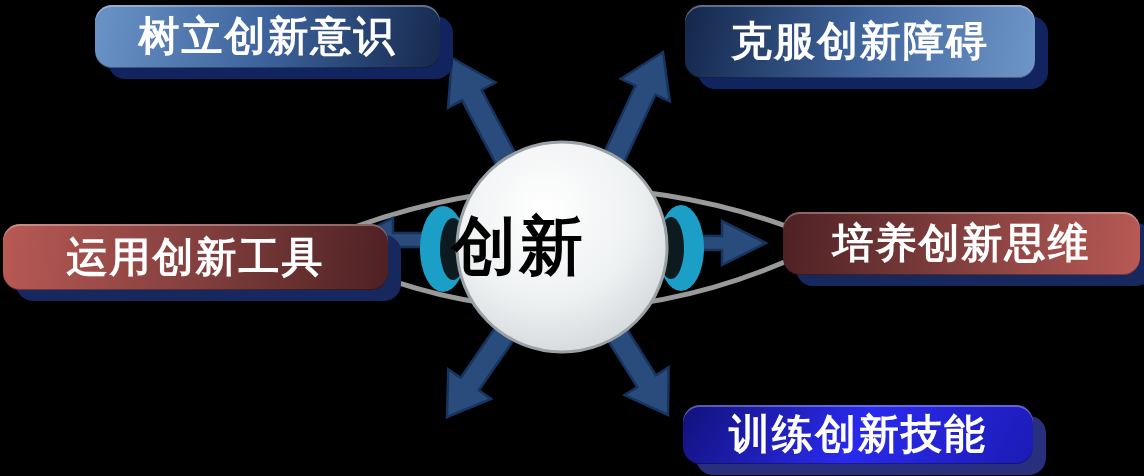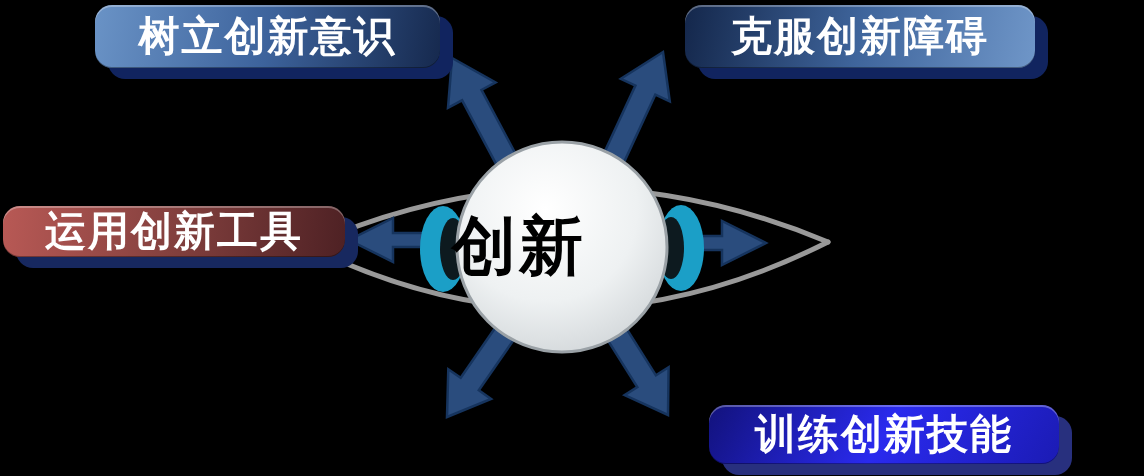--- a/index.html
+++ b/index.html
@@ -15,25 +15,25 @@
   .node .face{
     position:absolute;inset:0;border-radius:17px;
     display:flex;align-items:center;justify-content:center;
     box-shadow:inset 0 2px 0 rgba(255,255,255,.30), inset 0 -1px 0 rgba(0,0,0,.35);
   }
   .node .label{
     color:#fff;font-size:41px;font-weight:700;letter-spacing:2px;
     white-space:nowrap;line-height:1;text-align:center;
   }
   .node-tl{left:95px;top:5px;width:345px;height:63px;}
-  .node-tr{left:685px;top:5px;width:350px;height:63px;}
-  .node-ml{left:3px;top:206px;width:342px;height:51px;}
+  .node-tr{left:685px;top:5px;width:350px;height:73px;}
+  .node-ml{left:3px;top:224px;width:342px;height:66px;padding-left:43px;}
   .node-mr{left:783px;top:212px;width:357px;height:63px;}
   .node-bl{left:93px;top:404px;width:342px;height:60px;}
-  .node-br{left:709px;top:405px;width:350px;height:59px;}
+  .node-br{left:683px;top:405px;width:350px;height:59px;}
   #center-label{
     position:absolute;left:452px;top:148px;width:220px;height:198px;
     display:flex;flex-direction:column;align-items:flex-start;justify-content:center;
     color:var(--center-text,#000);font-size:64px;font-weight:900;line-height:1.28;
     letter-spacing:3px;text-align:center;
   }
 </style>
 </head>
 <body>
 
@@ -88,20 +88,26 @@
     </div>
   </div>
 
   <div class="node node-ml">
     <div class="shade" style="background: rgb(23, 40, 95);"></div>
     <div class="face" style="background: linear-gradient(95deg, rgb(184, 89, 85), rgb(131, 64, 62), rgb(78, 33, 36));">
       <span class="label" style="color: rgb(255, 255, 255);">运用创新工具</span>
     </div>
   </div>
 
+  <div class="node node-mr">
+    <div class="shade" style="background: rgb(23, 40, 95);"></div>
+    <div class="face" style="background: linear-gradient(95deg, rgb(78, 33, 36), rgb(131, 64, 62), rgb(184, 89, 85));">
+      <span class="label" style="color: rgb(255, 255, 255);">培养创新思维</span>
+    </div>
+  </div>
 
 
   <div class="node node-br">
     <div class="shade" style="background: rgb(40, 48, 126);"></div>
     <div class="face" style="background: linear-gradient(120deg, rgb(18, 18, 124), rgb(42, 42, 238), rgb(27, 27, 180));">
       <span class="label" style="color: rgb(255, 255, 255);">训练创新技能</span>
     </div>
   </div>
 
   <div id="center-label">

